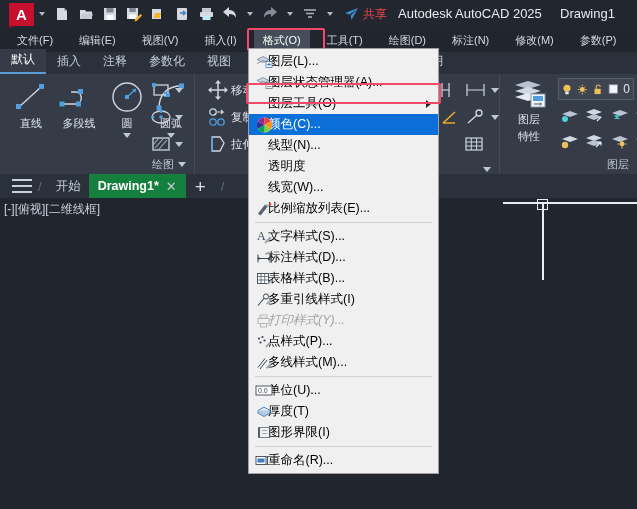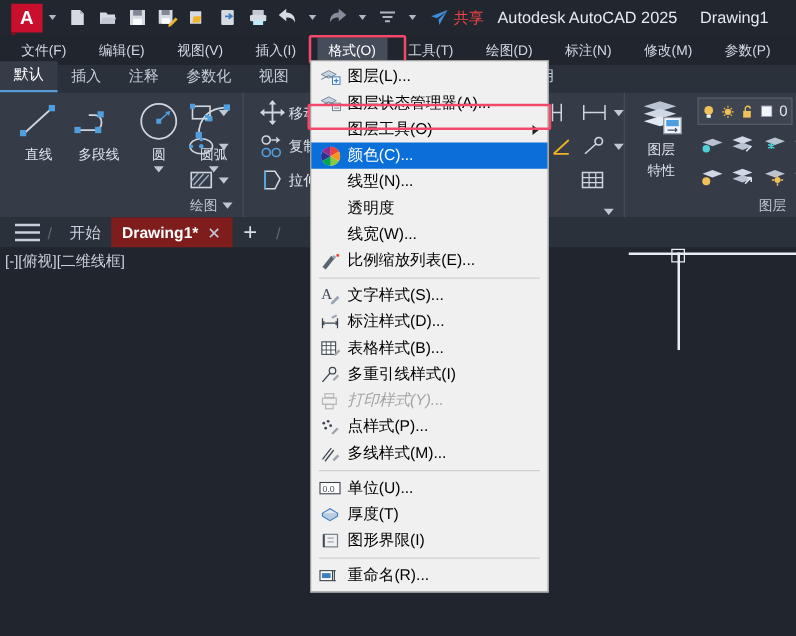--- a/index.html
+++ b/index.html
@@ -153,21 +153,21 @@
     display: flex; align-items: center;
   }
   .hamb {
     width: 20px; height: 14px; margin-left: 12px;
     display: flex; flex-direction: column; justify-content: space-between;
   }
   .hamb i { display: block; height: 2px; background: #c8d0dc; }
   .slash { color: #5e6773; font-size: 13px; margin: 0 6px; }
   .dtab { color: #c8d0dc; font-size: 12.5px; padding: 0 8px; white-space: nowrap; }
   .dtab.cur {
-    background: #7f1d1d; color: #ffffff; font-weight: bold;
+    background: #15803d; color: #ffffff; font-weight: bold;
     height: 24px; display: flex; align-items: center; gap: 7px;
     padding: 0 9px;
   }
   .dtab.cur .x { color: #c2cad6; font-weight: normal; font-size: 13px; }
   .plus { color: #d6dde7; font-size: 19px; padding: 0 9px; line-height: 1; }
 
   
   .canvas {
     position: absolute; left: 0; top: 198px; width: 637px; height: 311px;
     background: #21262e;
@@ -198,21 +198,21 @@
     background: #f0f0f0;
     border: 1px solid #a0a0a0;
     padding: 2px 0;
     z-index: 40;
     font-size: 12.5px;
   }
   .dd-item {
     position: relative;
     display: flex; align-items: center;
     height: 21px;
-    padding-left: 29px; padding-right: 12px;
+    padding-left: 19px; padding-right: 12px;
     color: #000000;
     white-space: nowrap;
   }
   .dd-item.disabled { color: #a3a3a3; font-style: italic; }
   .dd-item.hl { background: #0a6fd8; color: #ffffff; }
   .dd-ico {
     position: absolute; left: 6px; top: 50%;
     transform: translateY(-50%);
     width: 18px; height: 17px;
     display: flex; align-items: center; justify-content: center;

